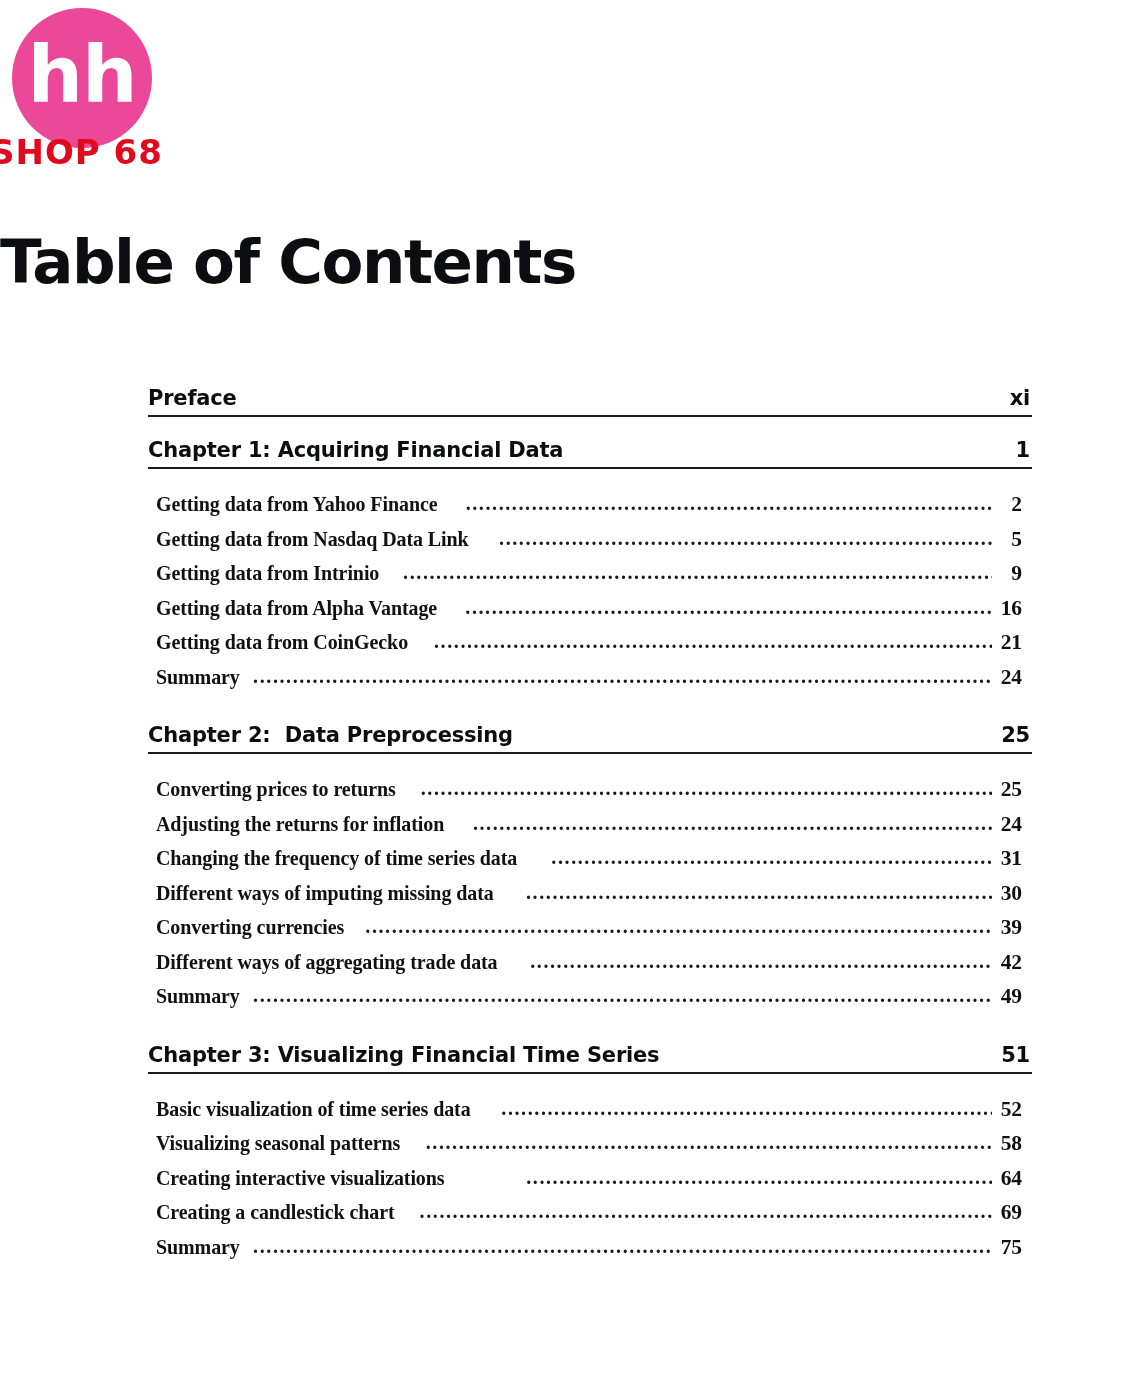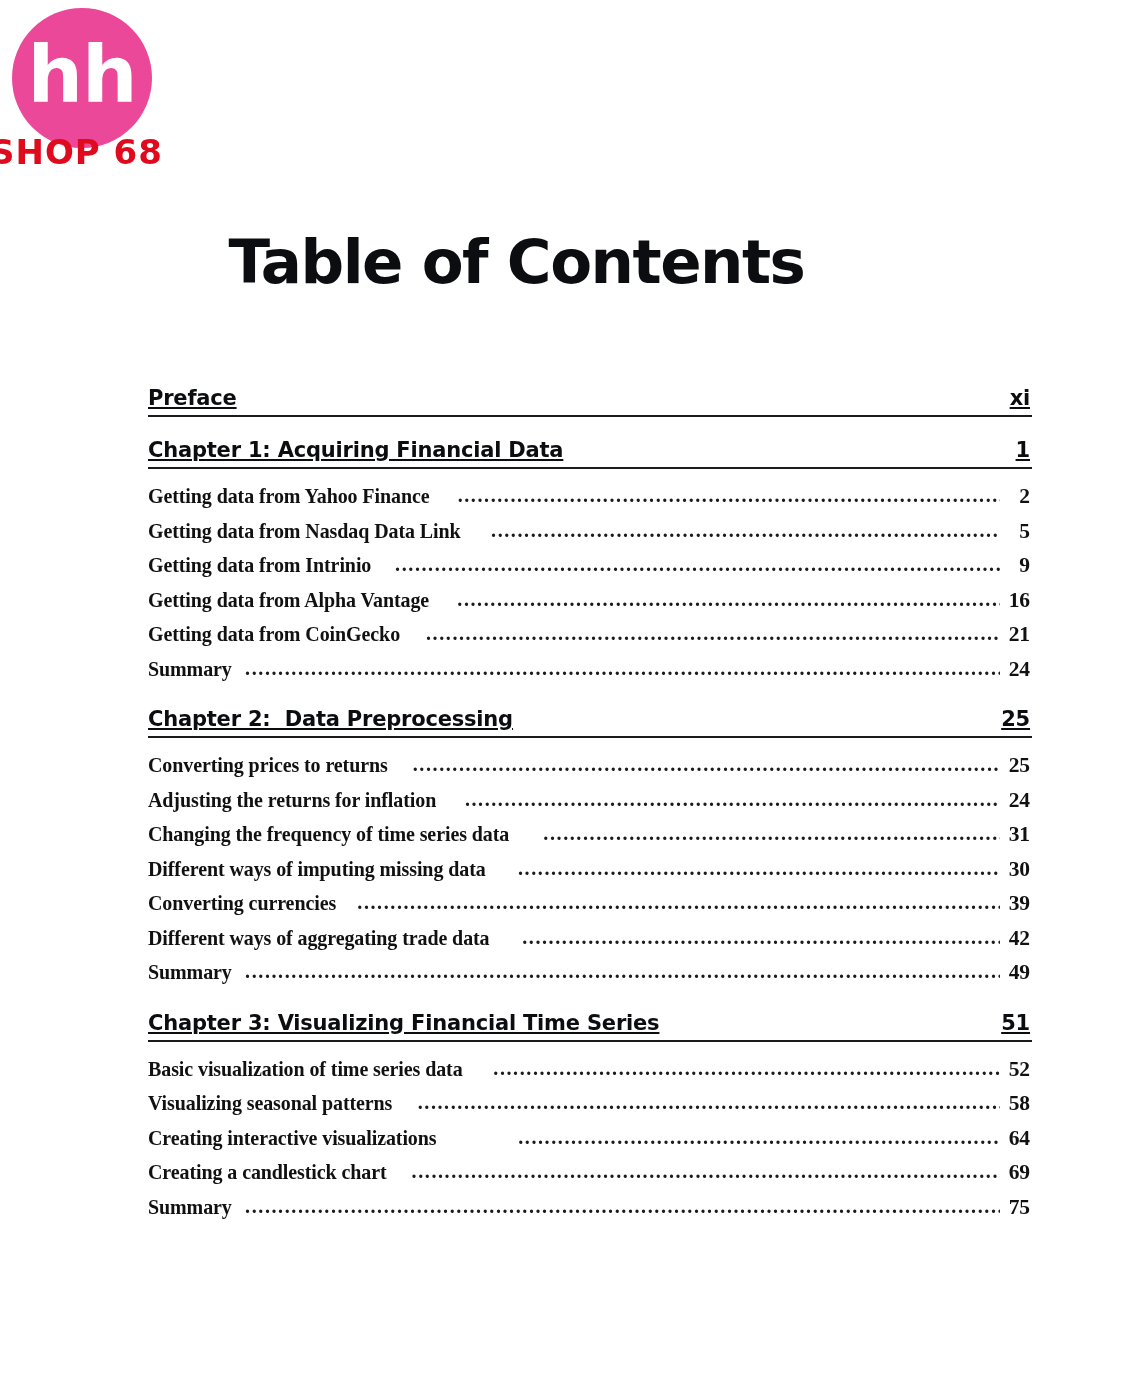--- a/index.html
+++ b/index.html
@@ -63,21 +63,21 @@
     letter-spacing: 1px;
     white-space: nowrap;
   }
 
   
   #page-title {
     position: absolute;
     left: 0;
     top: 228px;
     width: 1033px;
-    text-align: center;
+    text-align: left;
     font-family: "DejaVu Sans", sans-serif;
     font-weight: bold;
     font-size: 61px;
     letter-spacing: -1.5px;
     color: #0b0d10;
     line-height: 1.1;
   }
 
   
   #toc {
@@ -92,33 +92,32 @@
   .section-head {
     display: flex;
     align-items: baseline;
     justify-content: space-between;
     font-family: "DejaVu Sans", sans-serif;
     font-weight: bold;
     font-size: 21px;
     color: #0b0d10;
     letter-spacing: -0.2px;
     padding: 0 0 5px 0;
-    text-decoration: underline;
   }
   .section-head .head-label { white-space: pre; }
   .section-head .head-page { padding-right: 2px; }
 
   .section-rule {
     border: 0;
     border-top: 2px solid #1b1b1b;
     margin: 0;
     width: 100%;
   }
 
-  .entry-list { margin: 0; padding: 0; list-style: none; }
+  .entry-list { margin: 8px; padding: 0; list-style: none; }
 
   .toc-entry {
     display: flex;
     align-items: baseline;
     font-family: "Liberation Serif", serif;
     font-weight: bold;
     font-size: 21.5px;
     line-height: 1;
     color: #111111;
     padding: 7px 0 6px 0;

